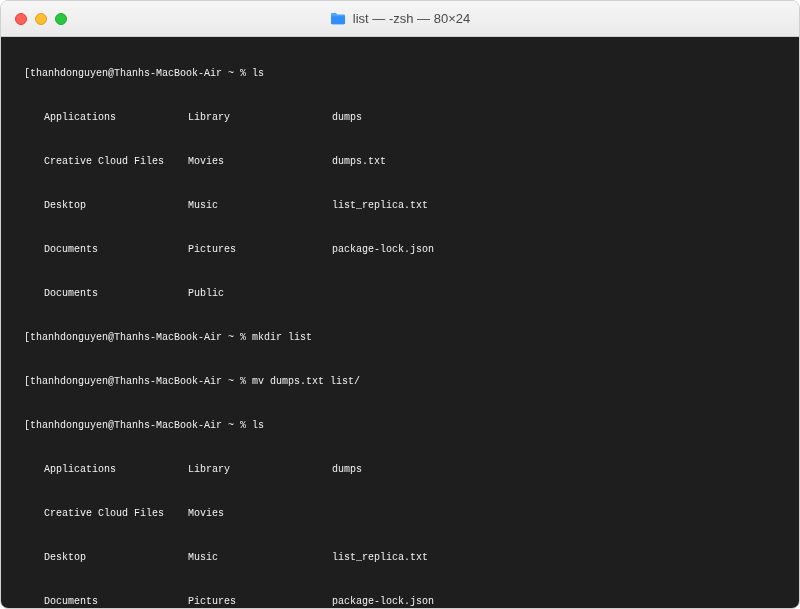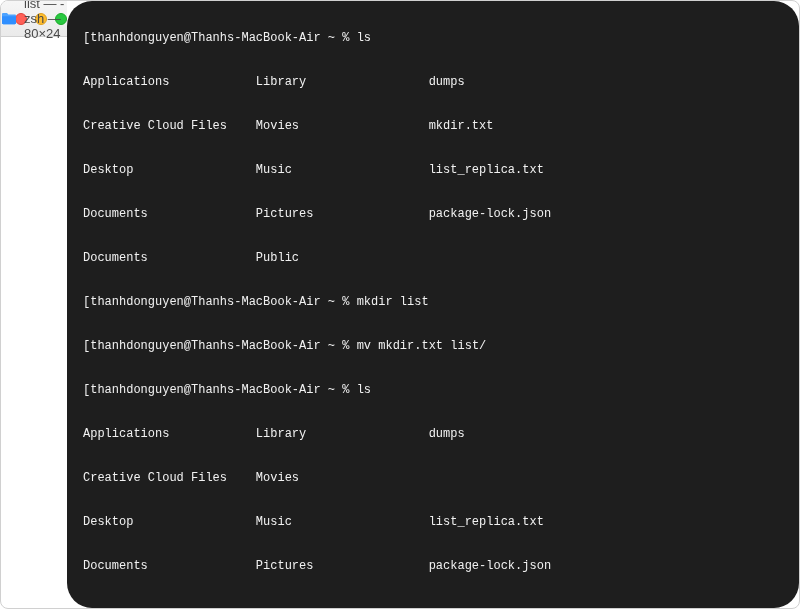--- a/index.html
+++ b/index.html
@@ -11,21 +11,21 @@
       overflow: hidden;
     }
     .window {
       width: 800px;
       height: 609px;
       background: #fff;
       border: 1px solid #d0d0d0;
       border-radius: 8px;
       overflow: hidden;
       display: flex;
-      flex-direction: row;
+      flex-direction: column;
     }
     .titlebar {
       height: 36px;
       background: linear-gradient(#f6f6f6, #eaeaea);
       border-bottom: 1px solid #d0d0d0;
       display: flex;
       align-items: center;
       position: relative;
       user-select: none;
     }
@@ -57,30 +57,29 @@
     }
     .folder-icon {
       width: 16px;
       height: 13px;
       display: inline-block;
     }
     .terminal {
       flex: 1;
       background: #1e1e1e;
       color: #f2f2f2;
-      padding: 4px 16px;
-      font-size: 12px;
+      padding: 4px 23px;
+      font-size: 10px;
       line-height: 22px;
       white-space: pre;
       font-weight: 500;
       overflow: hidden;
-      border-radius: 25px;
     }
     .row { display: flex; }
-    .col1 { width: 24ch; }
+    .col1 { width: 24ch; margin-left: 20px; }
     .col2 { width: 24ch; }
     .col3 { flex: 1; font-family: Liberation Mono, monospace; }
   </style>
 </head>
 <body>
 
 <div class="window">
   <div class="titlebar">
     <div class="traffic-lights">
       <div class="tl tl-close"></div>
@@ -94,26 +93,26 @@
           <path d="M1 4.2 L15 4.2 L15 11 C15 11.7 14.5 12.2 13.8 12.2 L2.2 12.2 C1.5 12.2 1 11.7 1 11 Z" fill="#2f8fff"></path>
         </svg>
       </span>
       <span>list — -zsh — 80×24</span>
     </div>
   </div>
 
   <div class="terminal">
 <div class="row"><span>[thanhdonguyen@Thanhs-MacBook-Air ~ % </span><span>ls</span></div>
 <div class="row"><span class="col1">Applications</span><span class="col2">Library</span><span class="col3">dumps</span></div>
-<div class="row"><span class="col1">Creative Cloud Files</span><span class="col2">Movies</span><span class="col3">mkdir.txt</span></div>
+<div class="row"><span class="col1">Creative Cloud Files</span><span class="col2">Movies</span><span class="col3">dumps.txt</span></div>
 <div class="row"><span class="col1">Desktop</span><span class="col2">Music</span><span class="col3">list_replica.txt</span></div>
 <div class="row"><span class="col1">Documents</span><span class="col2">Pictures</span><span class="col3">package-lock.json</span></div>
 <div class="row"><span class="col1">Documents</span><span class="col2">Public</span></div>
 <div class="row"><span>[thanhdonguyen@Thanhs-MacBook-Air ~ % </span><span>mkdir list</span></div>
-<div class="row"><span>[thanhdonguyen@Thanhs-MacBook-Air ~ % </span><span>mv mkdir.txt list/</span></div>
+<div class="row"><span>[thanhdonguyen@Thanhs-MacBook-Air ~ % </span><span>mv dumps.txt list/</span></div>
 <div class="row"><span>[thanhdonguyen@Thanhs-MacBook-Air ~ % </span><span>ls</span></div>
 <div class="row"><span class="col1">Applications</span><span class="col2">Library</span><span class="col3">dumps</span></div>
 <div class="row"><span class="col1">Creative Cloud Files</span><span class="col2">Movies</span></div>
 <div class="row"><span class="col1">Desktop</span><span class="col2">Music</span><span class="col3">list_replica.txt</span></div>
 <div class="row"><span class="col1">Documents</span><span class="col2">Pictures</span><span class="col3">package-lock.json</span></div>
 
 
 
 
 

